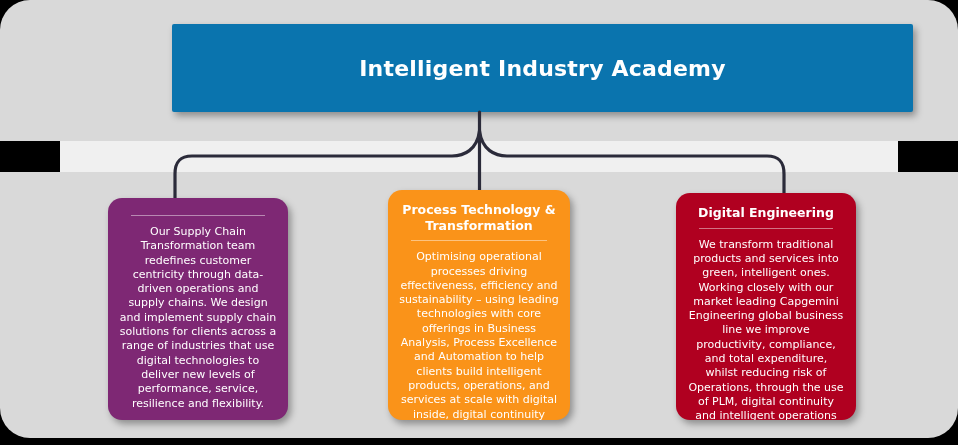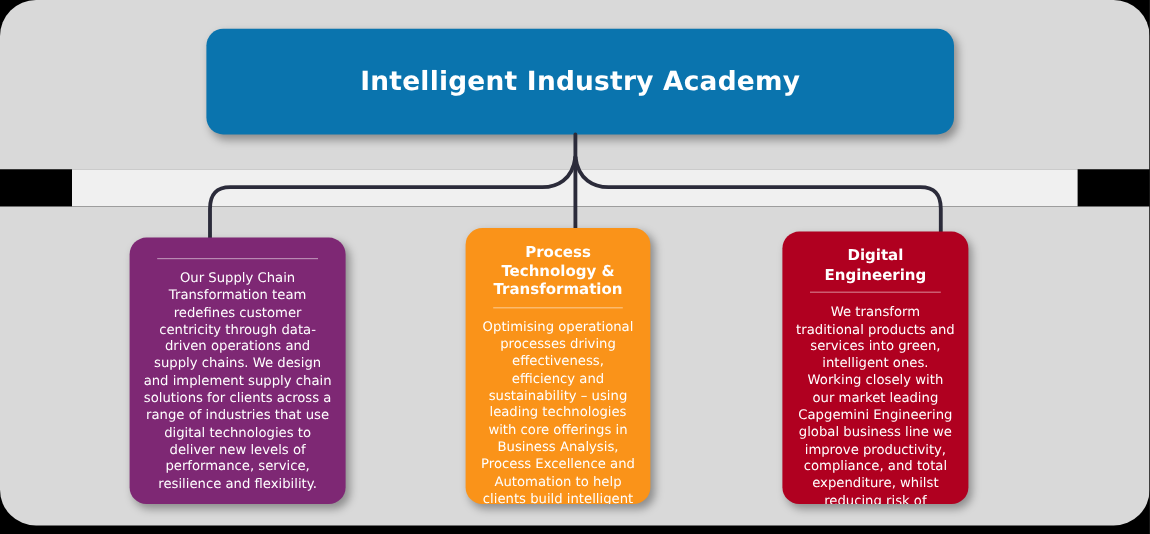--- a/index.html
+++ b/index.html
@@ -35,23 +35,23 @@
     left: 0; top: 172px;
     width: 958px; height: 266px;
     background: #d9d9d9;
     border-radius: 0 0 30px 30px;
   }
 
   
   .header-box {
     position: absolute;
     left: 172px; top: 24px;
-    width: 623px; height: 88px;
+    width: 741px; height: 88px;
     background: #0a74ae;
-    border-radius: 14px;
+    border-radius: 2px;
     box-shadow: 3px 4px 7px rgba(0,0,0,0.35);
     display: flex;
     align-items: center;
     justify-content: center;
   }
   .header-title {
     color: #ffffff;
     font-size: 22px;
     font-weight: bold;
     letter-spacing: 0.2px;
@@ -94,26 +94,26 @@
     line-height: 1.30;
   }
 
   .card-supply {
     left: 108px; top: 198px;
     width: 180px; height: 222px;
     background: #7e2874;
   }
   .card-process {
     left: 388px; top: 190px;
-    width: 154px; height: 230px;
+    width: 182px; height: 230px;
     background: #fa9319;
   }
   .card-digital {
-    left: 652px; top: 193px;
-    width: 155px; height: 227px;
+    left: 676px; top: 193px;
+    width: 180px; height: 227px;
     background: #b00020;
   }
 </style>
 </head>
 <body>
 
 <div id="stage">
 
   <div class="panel-top"></div>
   <div class="panel-mid"></div>

